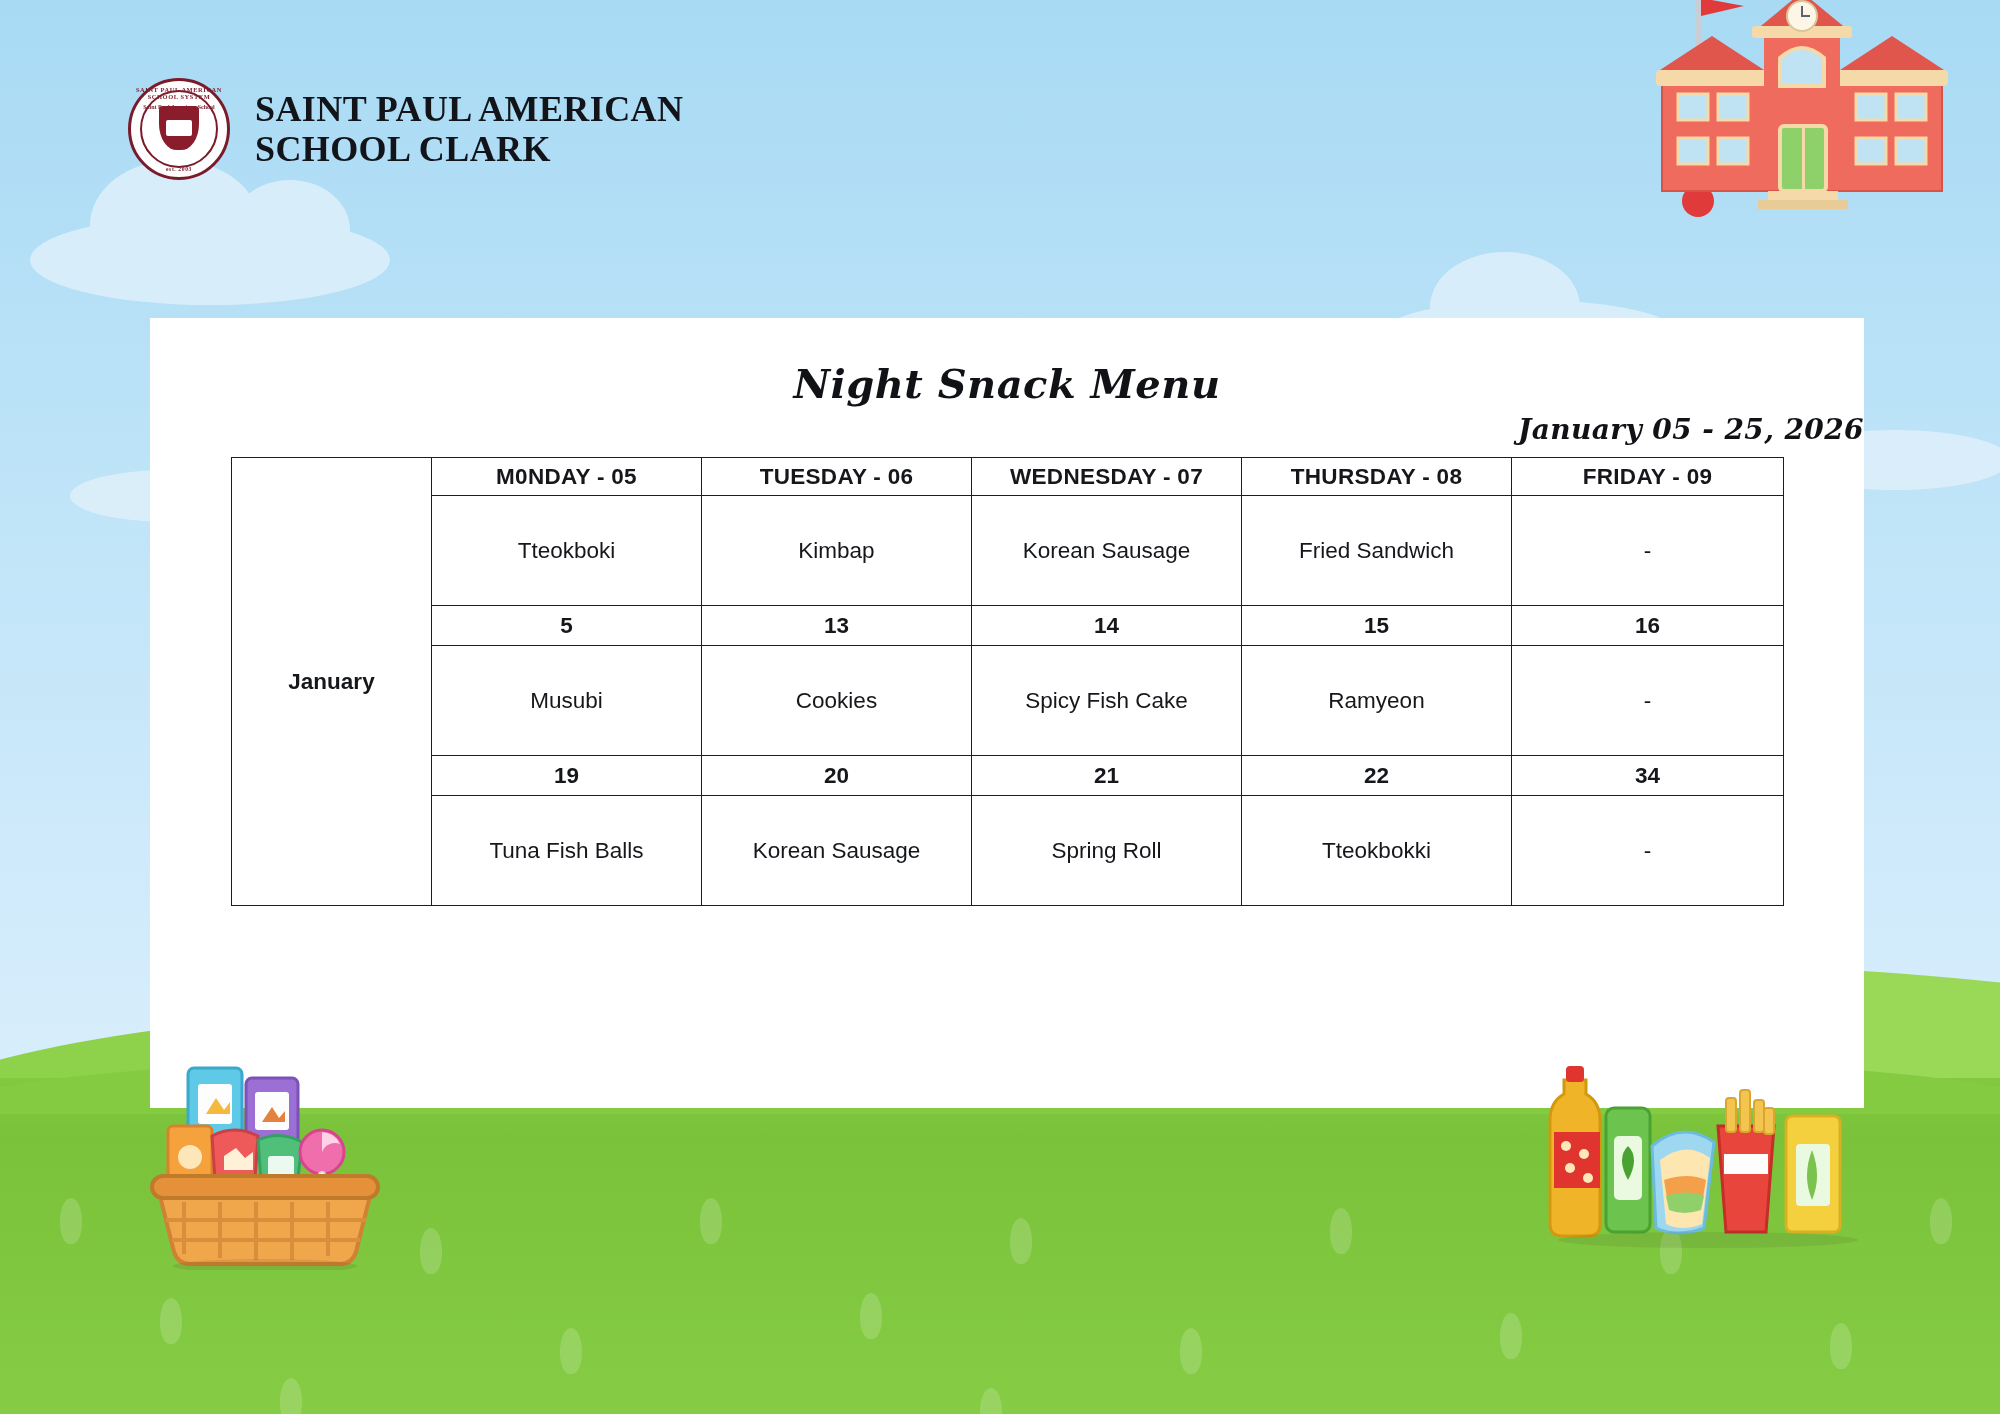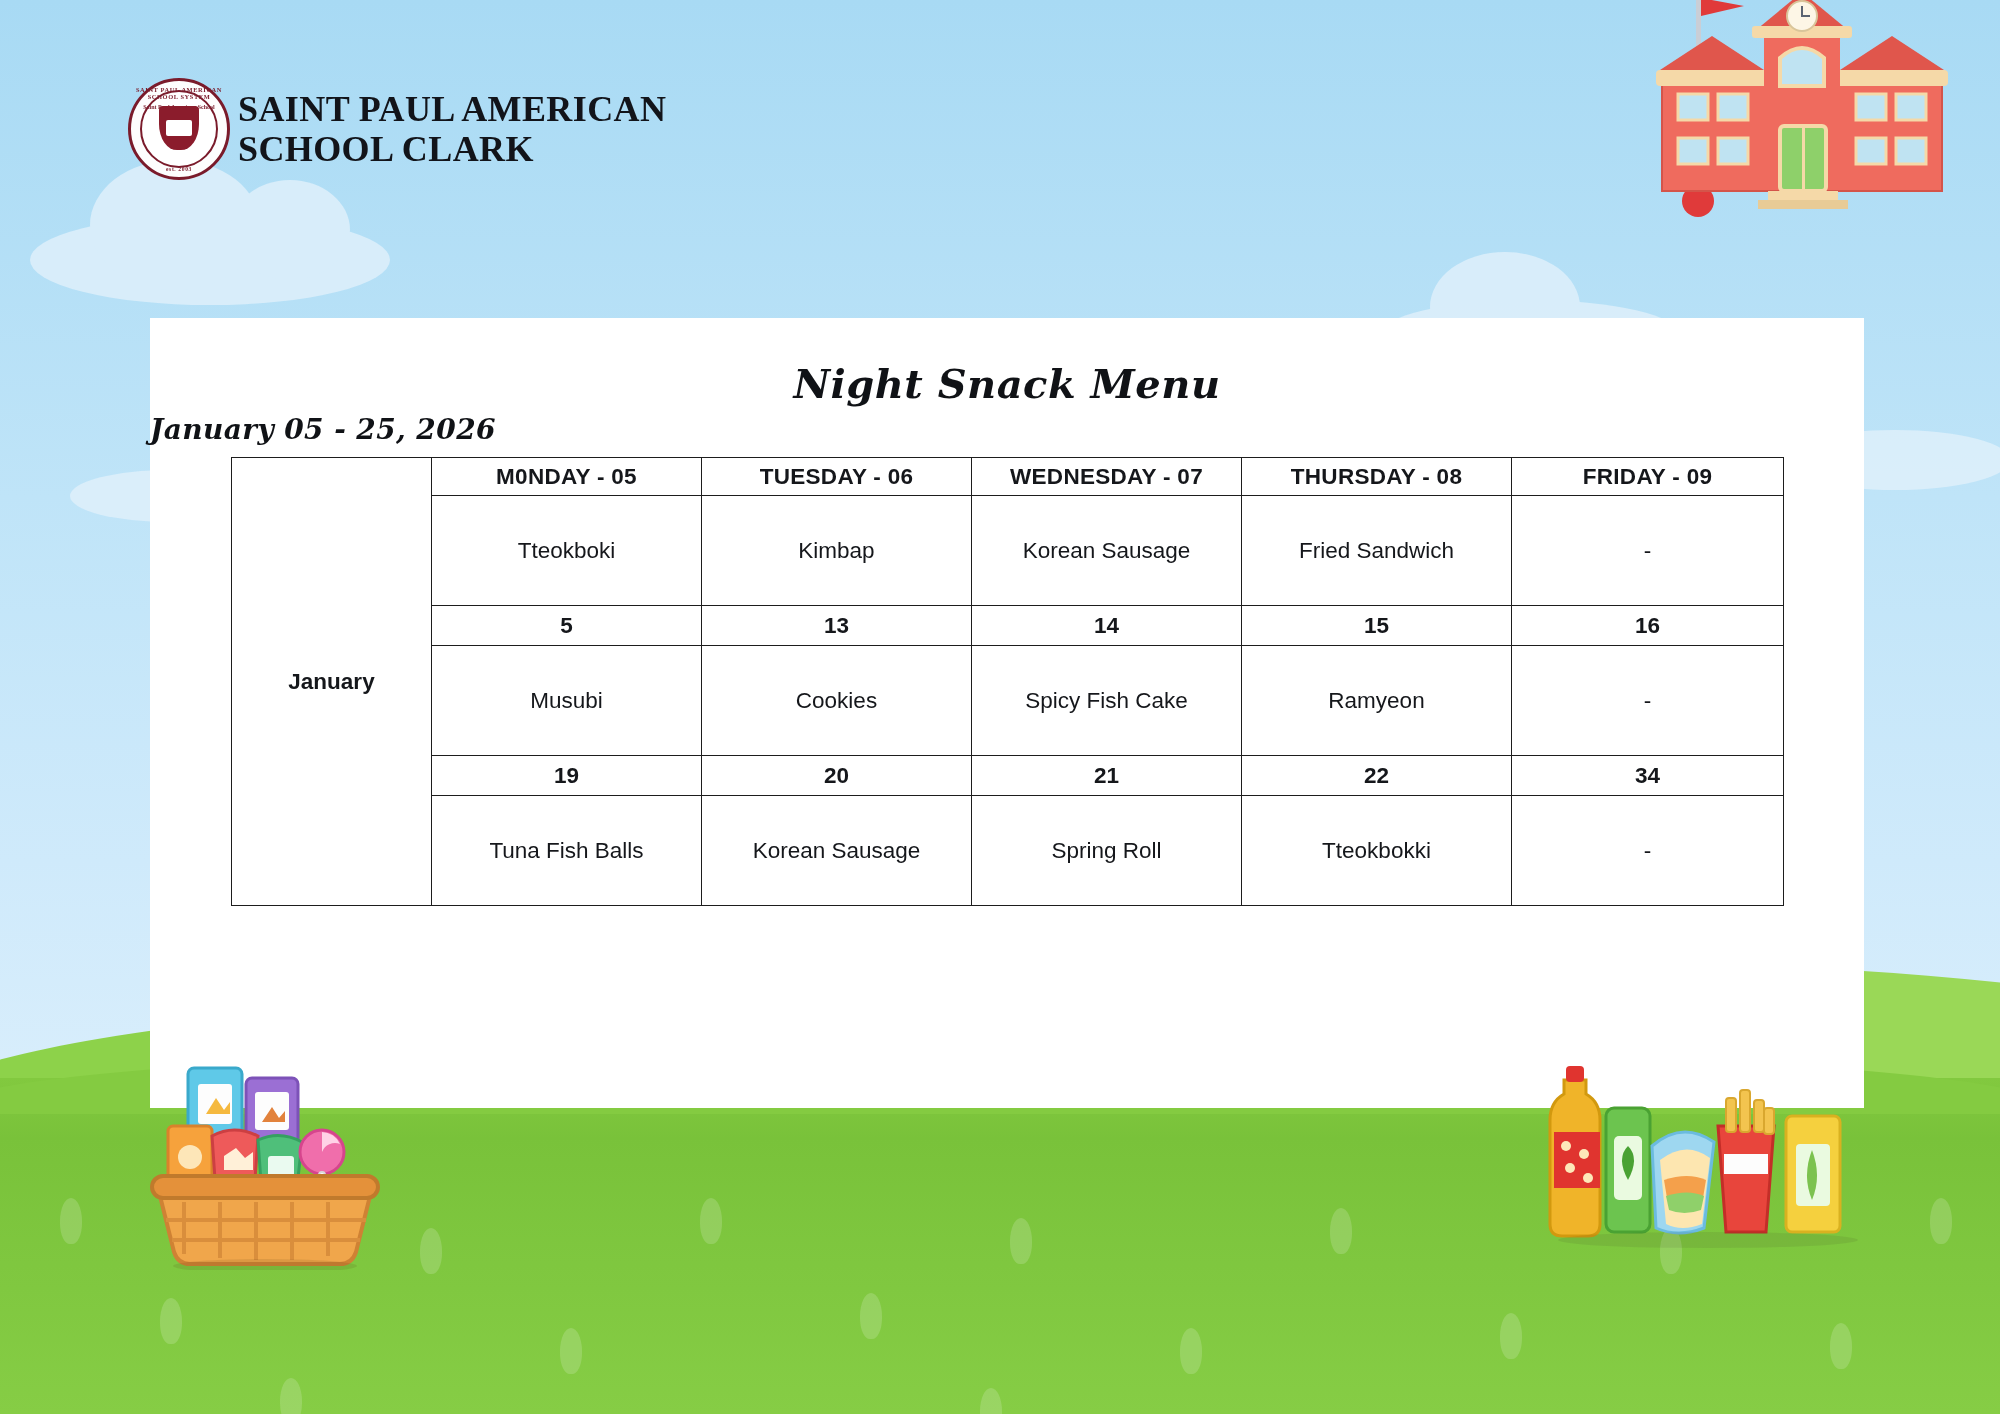--- a/index.html
+++ b/index.html
@@ -47,21 +47,21 @@
     content: ""; position: absolute; left: -2%; top: -34px; width: 104%; height: 70px;
     background: #84cb41; border-radius: 50% 50% 0 0 / 60px 60px 0 0;
   }
   .blade {
     position: absolute; background: rgba(255,255,255,.17);
     width: 22px; height: 46px; border-radius: 50% 50% 45% 45%;
   }
 
   
   .logo-wrap {
-    position: absolute; left: 128px; top: 78px; display: flex; align-items: center; gap: 8px;
+    position: absolute; left: 128px; top: 78px; display: flex; align-items: center; gap: 25px;
   }
   .seal { width: 102px; height: 102px; position: relative; }
   .seal .ring-out {
     position: absolute; inset: 0; border-radius: 50%;
     border: 3px solid #7a1b2b; background: #fdfdfd;
   }
   .seal .ring-in {
     position: absolute; inset: 12px; border-radius: 50%;
     border: 2px solid #7a1b2b; background: #fff;
   }
@@ -96,21 +96,21 @@
   .card {
     position: absolute; left: 150px; top: 318px; width: 1714px; height: 790px;
     background: #ffffff;
   }
   .title {
     text-align: center; font-family: "DejaVu Serif", serif; font-style: italic;
     font-weight: 700; font-size: 40px; color: #101216; letter-spacing: .5px;
     margin-top: 42px;
   }
   .subtitle {
-    text-align: left; font-family: "DejaVu Serif", serif; font-style: italic;
+    text-align: right; font-family: "DejaVu Serif", serif; font-style: italic;
     font-weight: 700; font-size: 28px; color: #101216; margin-top: 6px; letter-spacing: .4px;
   }
 
   table.menu {
     position: absolute; left: 81px; top: 139px;
     width: 1552px; border-collapse: collapse; table-layout: fixed;
   }
   table.menu td {
     border: 1.6px solid #1d1d1d;
     text-align: center;

